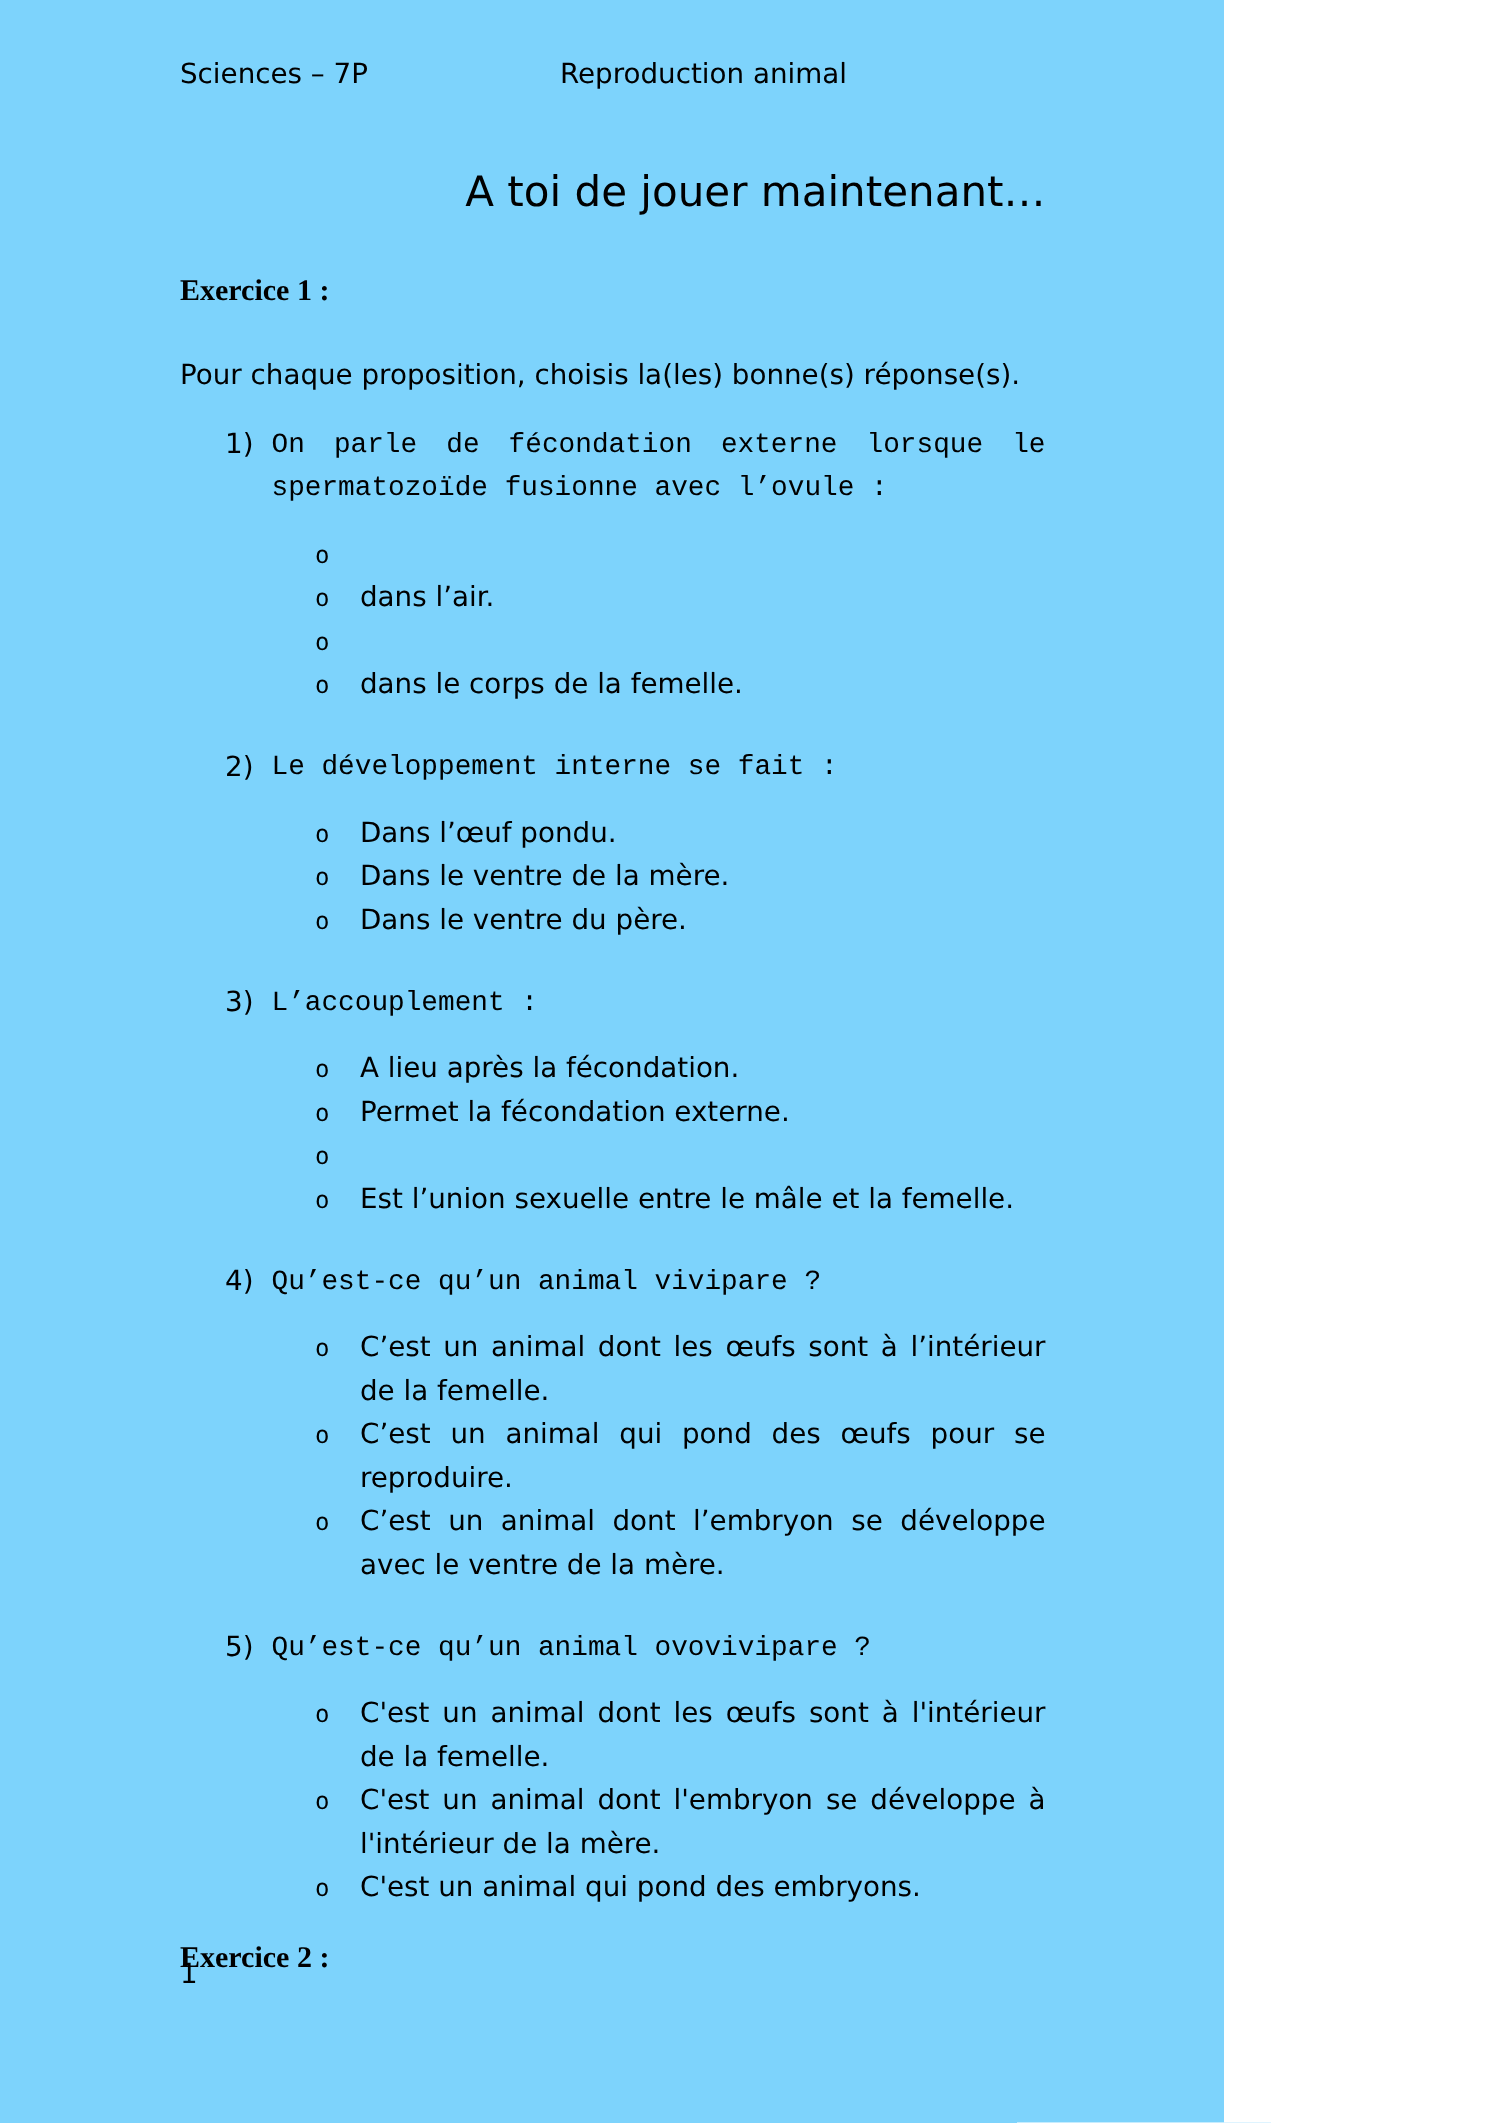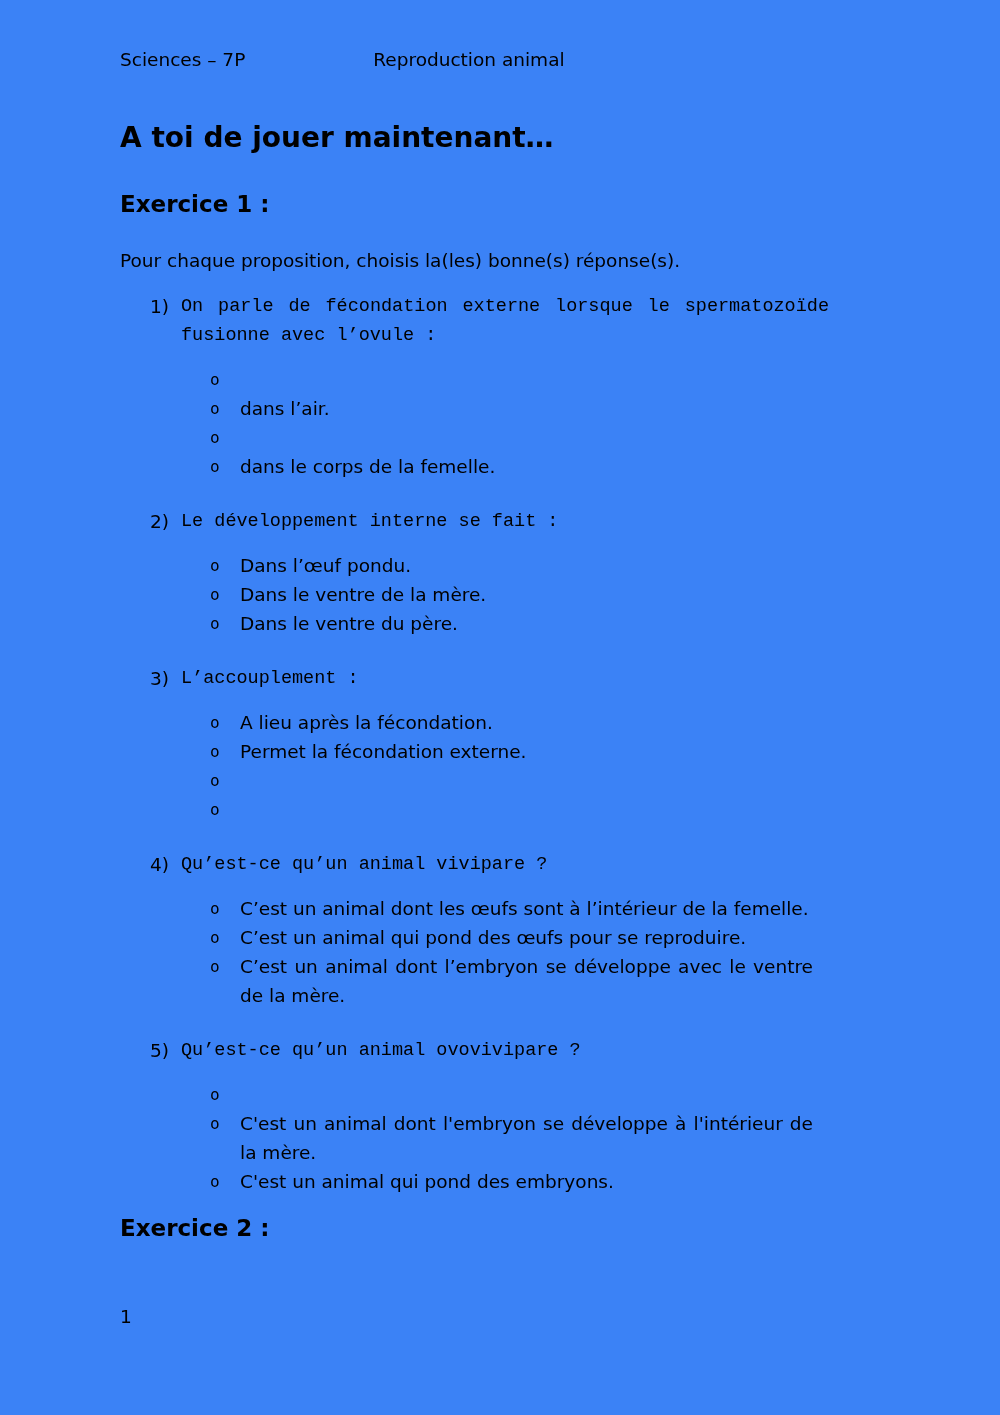--- a/index.html
+++ b/index.html
@@ -2,50 +2,51 @@
 <html><head>
 <meta charset="utf-8">
 <style>
   html, body {
     margin: 0;
     padding: 0;
     background: #ffffff;
   }
   .page {
     position: relative;
-    width: 1000px;
+    width: 816px;
     height: 1415px;
-    background: #3b82f6;
+    background: #7dd3fc;
     color: #000000;
     font-family: "DejaVu Sans", "Liberation Sans", sans-serif;
     font-size: 18.5px;
     line-height: 29px;
     box-sizing: border-box;
-    padding: 45px 119px 0 120px;
+    padding: 35px 119px 0 120px;
     overflow: hidden;
   }
   .doc-header {
     display: flex;
     align-items: baseline;
   }
   .doc-header .header-right {
     margin-left: 128px;
   }
   .doc-title {
     margin-top: 44px;
-    text-align: left;
-    font-weight: bold;
+    text-align: right;
+    font-weight: normal;
     font-size: 28px;
     line-height: 40px;
   }
   .ex-heading {
     margin-top: 30px;
     font-weight: bold;
-    font-size: 23px;
+    font-size: 20px;
     line-height: 32px;
+    font-family: Liberation Serif, serif;
   }
   .intro {
     margin-top: 26px;
   }
   .question {
     margin-top: 26px;
   }
   .question:first-child {
     margin-top: 17px;
   }
@@ -159,20 +160,21 @@
           </div>
           <div class="option">
             <span class="opt-marker">o</span>
             <div class="opt-text">Permet la fécondation externe.</div>
           </div>
           <div class="option">
             <span class="opt-marker">o</span>
           </div>
           <div class="option">
             <span class="opt-marker">o</span>
+            <div class="opt-text">Est l’union sexuelle entre le mâle et la femelle.</div>
           </div>
         </div>
       </div>
       <div class="question">
         <div class="q-row">
           <span class="q-num">4)</span>
           <div class="q-text">Qu’est-ce qu’un animal vivipare ?</div>
         </div>
         <div class="options">
           <div class="option">
@@ -190,20 +192,21 @@
         </div>
       </div>
       <div class="question">
         <div class="q-row">
           <span class="q-num">5)</span>
           <div class="q-text">Qu’est-ce qu’un animal ovovivipare ?</div>
         </div>
         <div class="options">
           <div class="option">
             <span class="opt-marker">o</span>
+            <div class="opt-text">C'est un animal dont les œufs sont à l'intérieur de la femelle.</div>
           </div>
           <div class="option">
             <span class="opt-marker">o</span>
             <div class="opt-text">C'est un animal dont l'embryon se développe à l'intérieur de la mère.</div>
           </div>
           <div class="option">
             <span class="opt-marker">o</span>
             <div class="opt-text">C'est un animal qui pond des embryons.</div>
           </div>
         </div>

